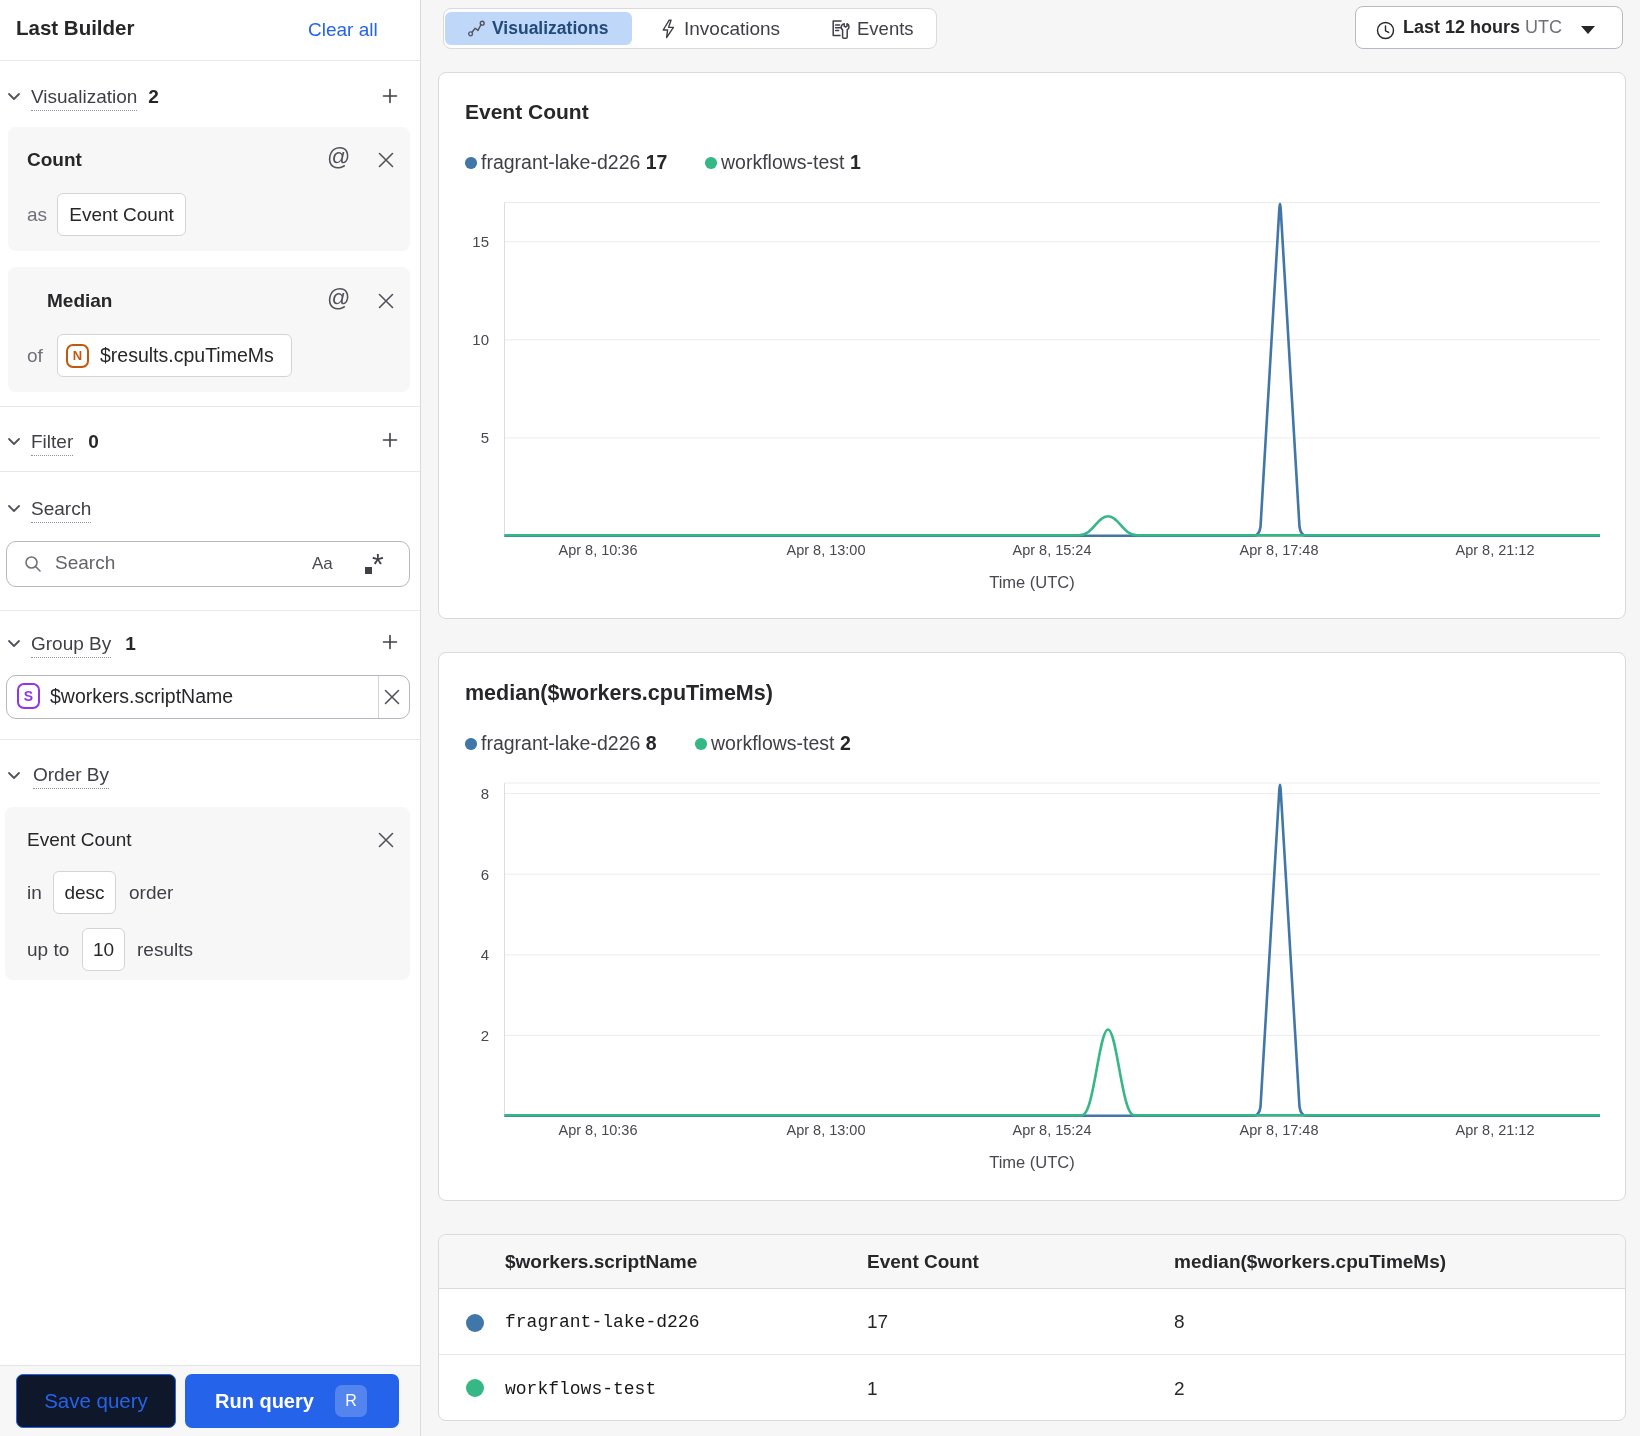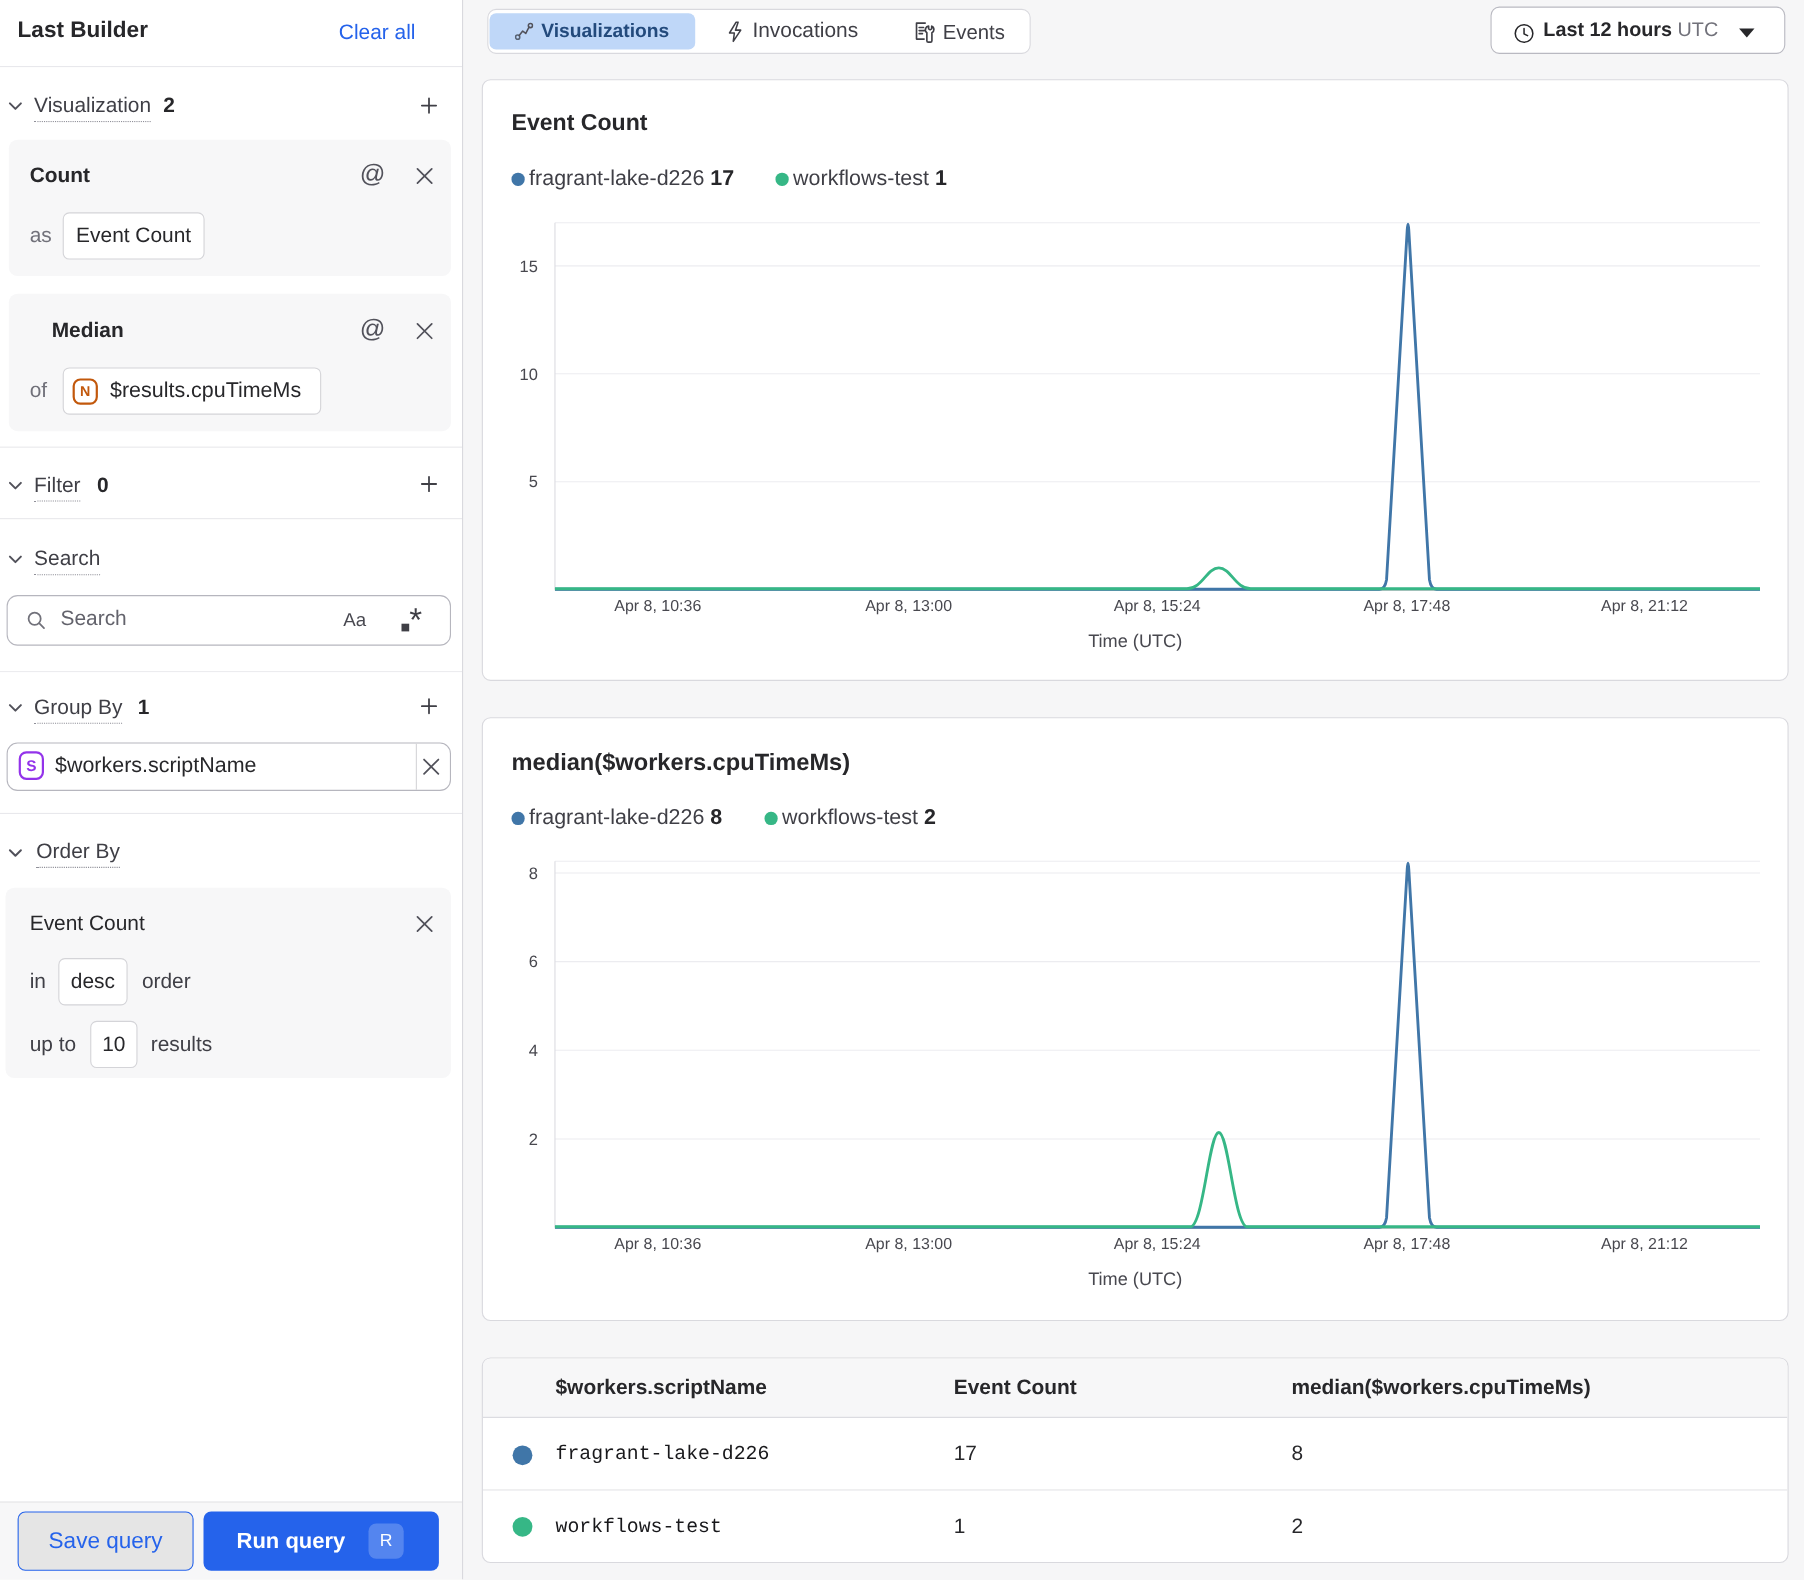--- a/index.html
+++ b/index.html
@@ -116,21 +116,21 @@
     <path d="M1.5 1.5 L14.5 14.5 M14.5 1.5 L1.5 14.5" stroke="#52525b" stroke-width="1.6" stroke-linecap="round"></path>
   </svg>
 <div class="abs" style="left:27px;top:882px;font-size:19px;color:#3f3f46;">in</div>
 <div class="abs valbox" style="left:53px;top:871px;width:63px;height:43px;">desc</div>
 <div class="abs" style="left:129px;top:882px;font-size:19px;color:#3f3f46;">order</div>
 <div class="abs" style="left:27px;top:939px;font-size:19px;color:#3f3f46;">up to</div>
 <div class="abs valbox" style="left:82px;top:928px;width:43px;height:43px;">10</div>
 <div class="abs" style="left:137px;top:939px;font-size:19px;color:#3f3f46;">results</div>
 
 <div class="abs" style="left:0;top:1365px;width:420px;height:71px;background:#f7f7f8;border-top:1px solid #e4e4e7;"></div>
-<div class="abs" style="left:16px;top:1374px;width:160px;height:54px;background:#e5e5e5;border:1.5px solid #2563eb;border-radius:7px;display:flex;align-items:center;justify-content:center;font-size:20.5px;color:#2563eb;">Save query</div>
+<div class="abs" style="left:16px;top:1374px;width:160px;height:54px;background:#0f172a;border:1.5px solid #2563eb;border-radius:7px;display:flex;align-items:center;justify-content:center;font-size:20.5px;color:#2563eb;">Save query</div>
 <div class="abs" style="left:185px;top:1374px;width:214px;height:54px;background:#2563eb;border-radius:7px;">
   <span class="abs" style="left:30px;top:16px;font-size:20px;color:#fff;font-weight:bold;">Run query</span>
   <span class="abs" style="left:150px;top:11px;width:32px;height:32px;background:rgba(255,255,255,0.22);border-radius:7px;display:flex;align-items:center;justify-content:center;font-size:16px;color:#fff;">R</span>
 </div>
 
 <div class="abs" style="left:443px;top:8px;width:494px;height:41px;background:#fff;border:1px solid #d9d9de;border-radius:8px;"></div>
 <div class="abs" style="left:445px;top:12px;width:187px;height:33px;background:#bfd7f8;border-radius:6px;"></div>
 <svg class="abs" style="left:468px;top:20px;" width="17" height="17" viewBox="0 0 17 17">
   <circle cx="2.6" cy="13.8" r="1.9" fill="none" stroke="#566273" stroke-width="1.4"></circle>
   <circle cx="14.2" cy="3.2" r="1.9" fill="none" stroke="#52525b" stroke-width="1.4"></circle>

